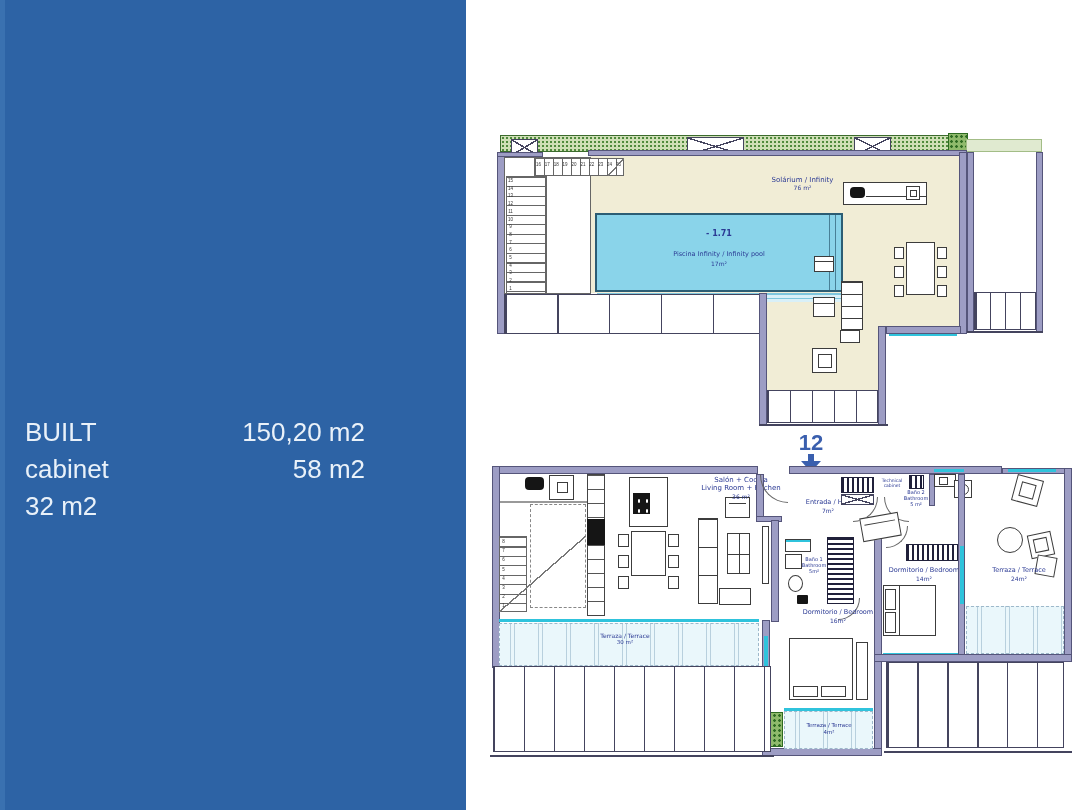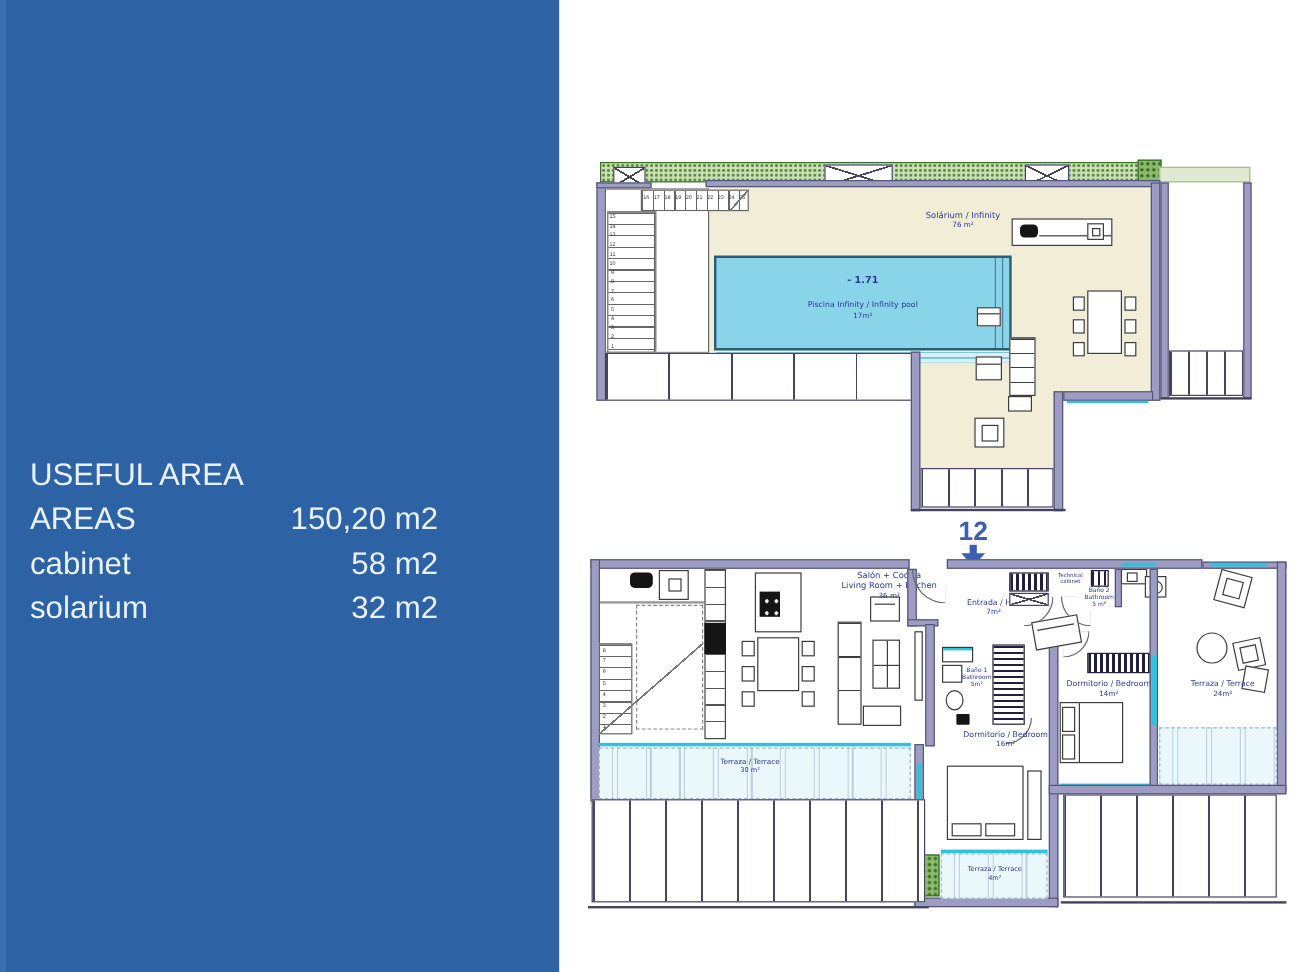--- a/index.html
+++ b/index.html
@@ -63,32 +63,30 @@
   .vline{position:absolute;background:#3c3c3c;width:1px;}
 </style>
 </head>
 <body>
 
 <div class="page">
 
   <aside class="panel">
     <div class="rows">
       <div class="row">
-        <span class="lc">USEFUL AREA</span>
       </div>
       <div class="row">
-        <span class="lc">AREAS</span>
+        <span class="lc">BUILT</span>
         <span>150,20 m2</span>
       </div>
       <div class="row">
         <span class="lc">cabinet</span>
         <span>58 m2</span>
       </div>
       <div class="row">
-        <span class="lc">solarium</span>
         <span>32 m2</span>
       </div>
     </div>
   </aside>
 
   <section>
 
     <div class="abs greens" style="left:500px;top:135px;width:461px;height:17px;"></div>
     <div class="abs plant" style="left:948px;top:133px;width:20px;height:20px;"></div>
     <div class="abs green-light" style="left:966px;top:139px;width:76px;height:13px;"></div>

